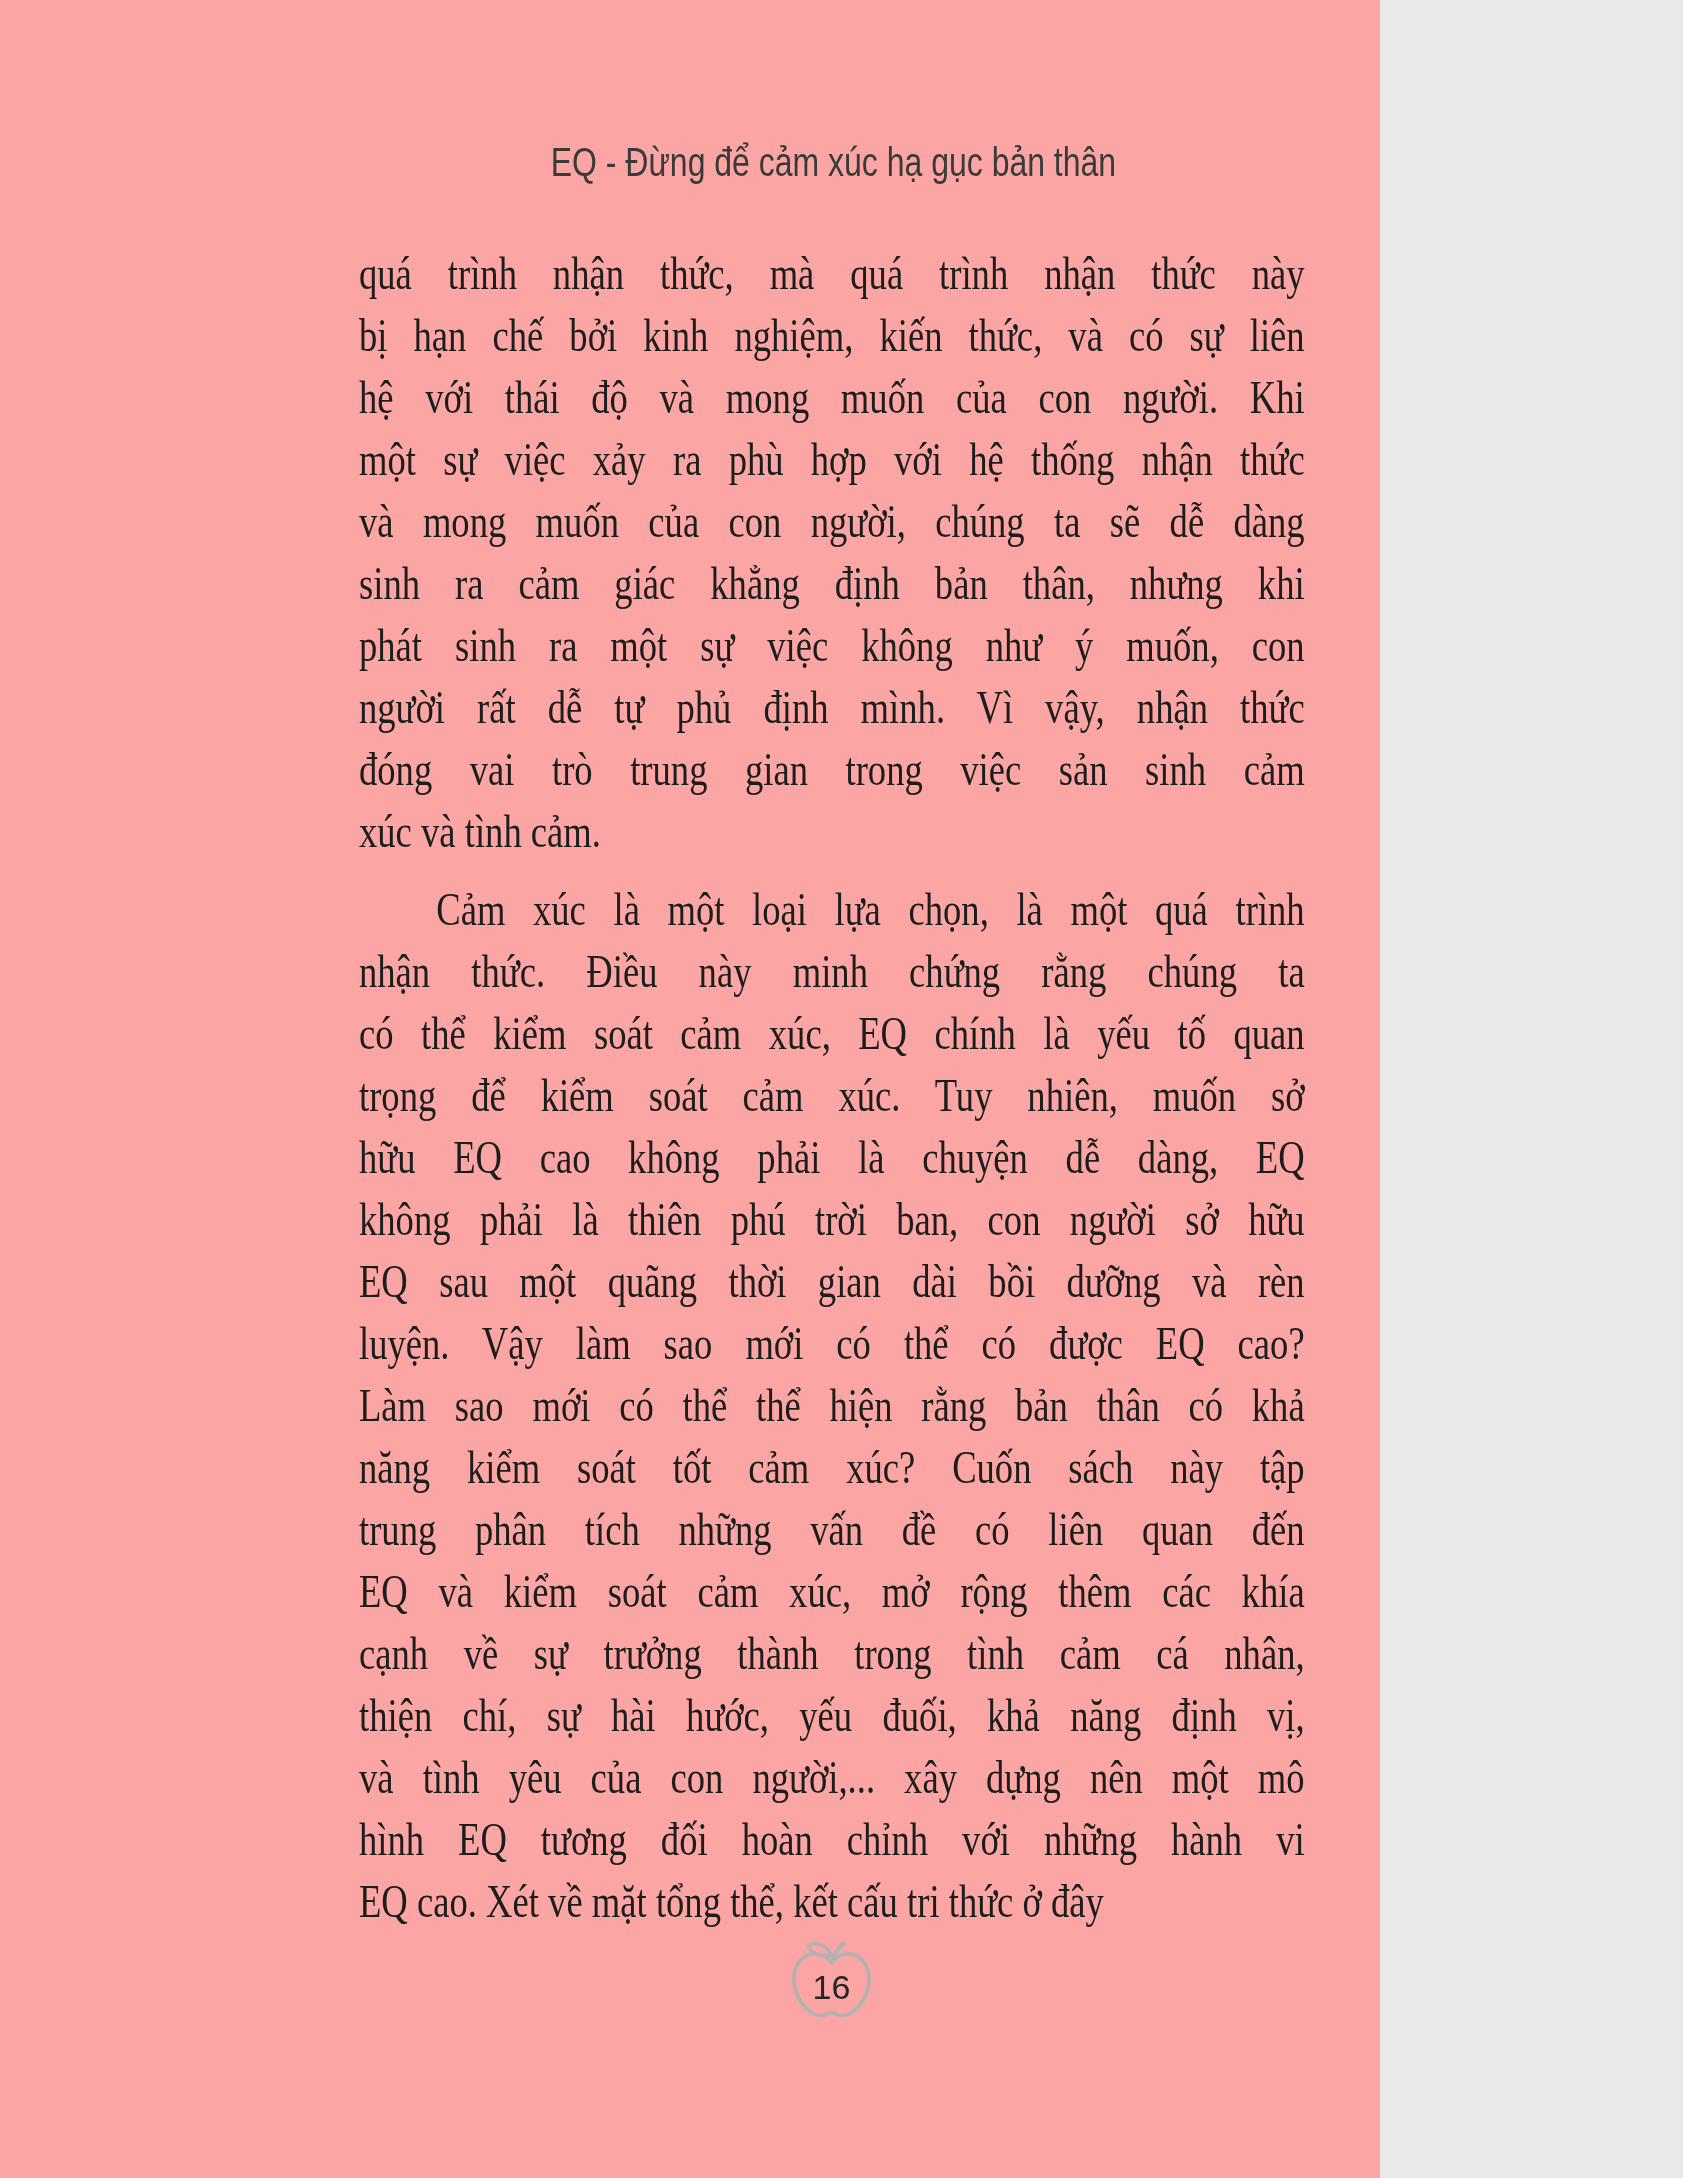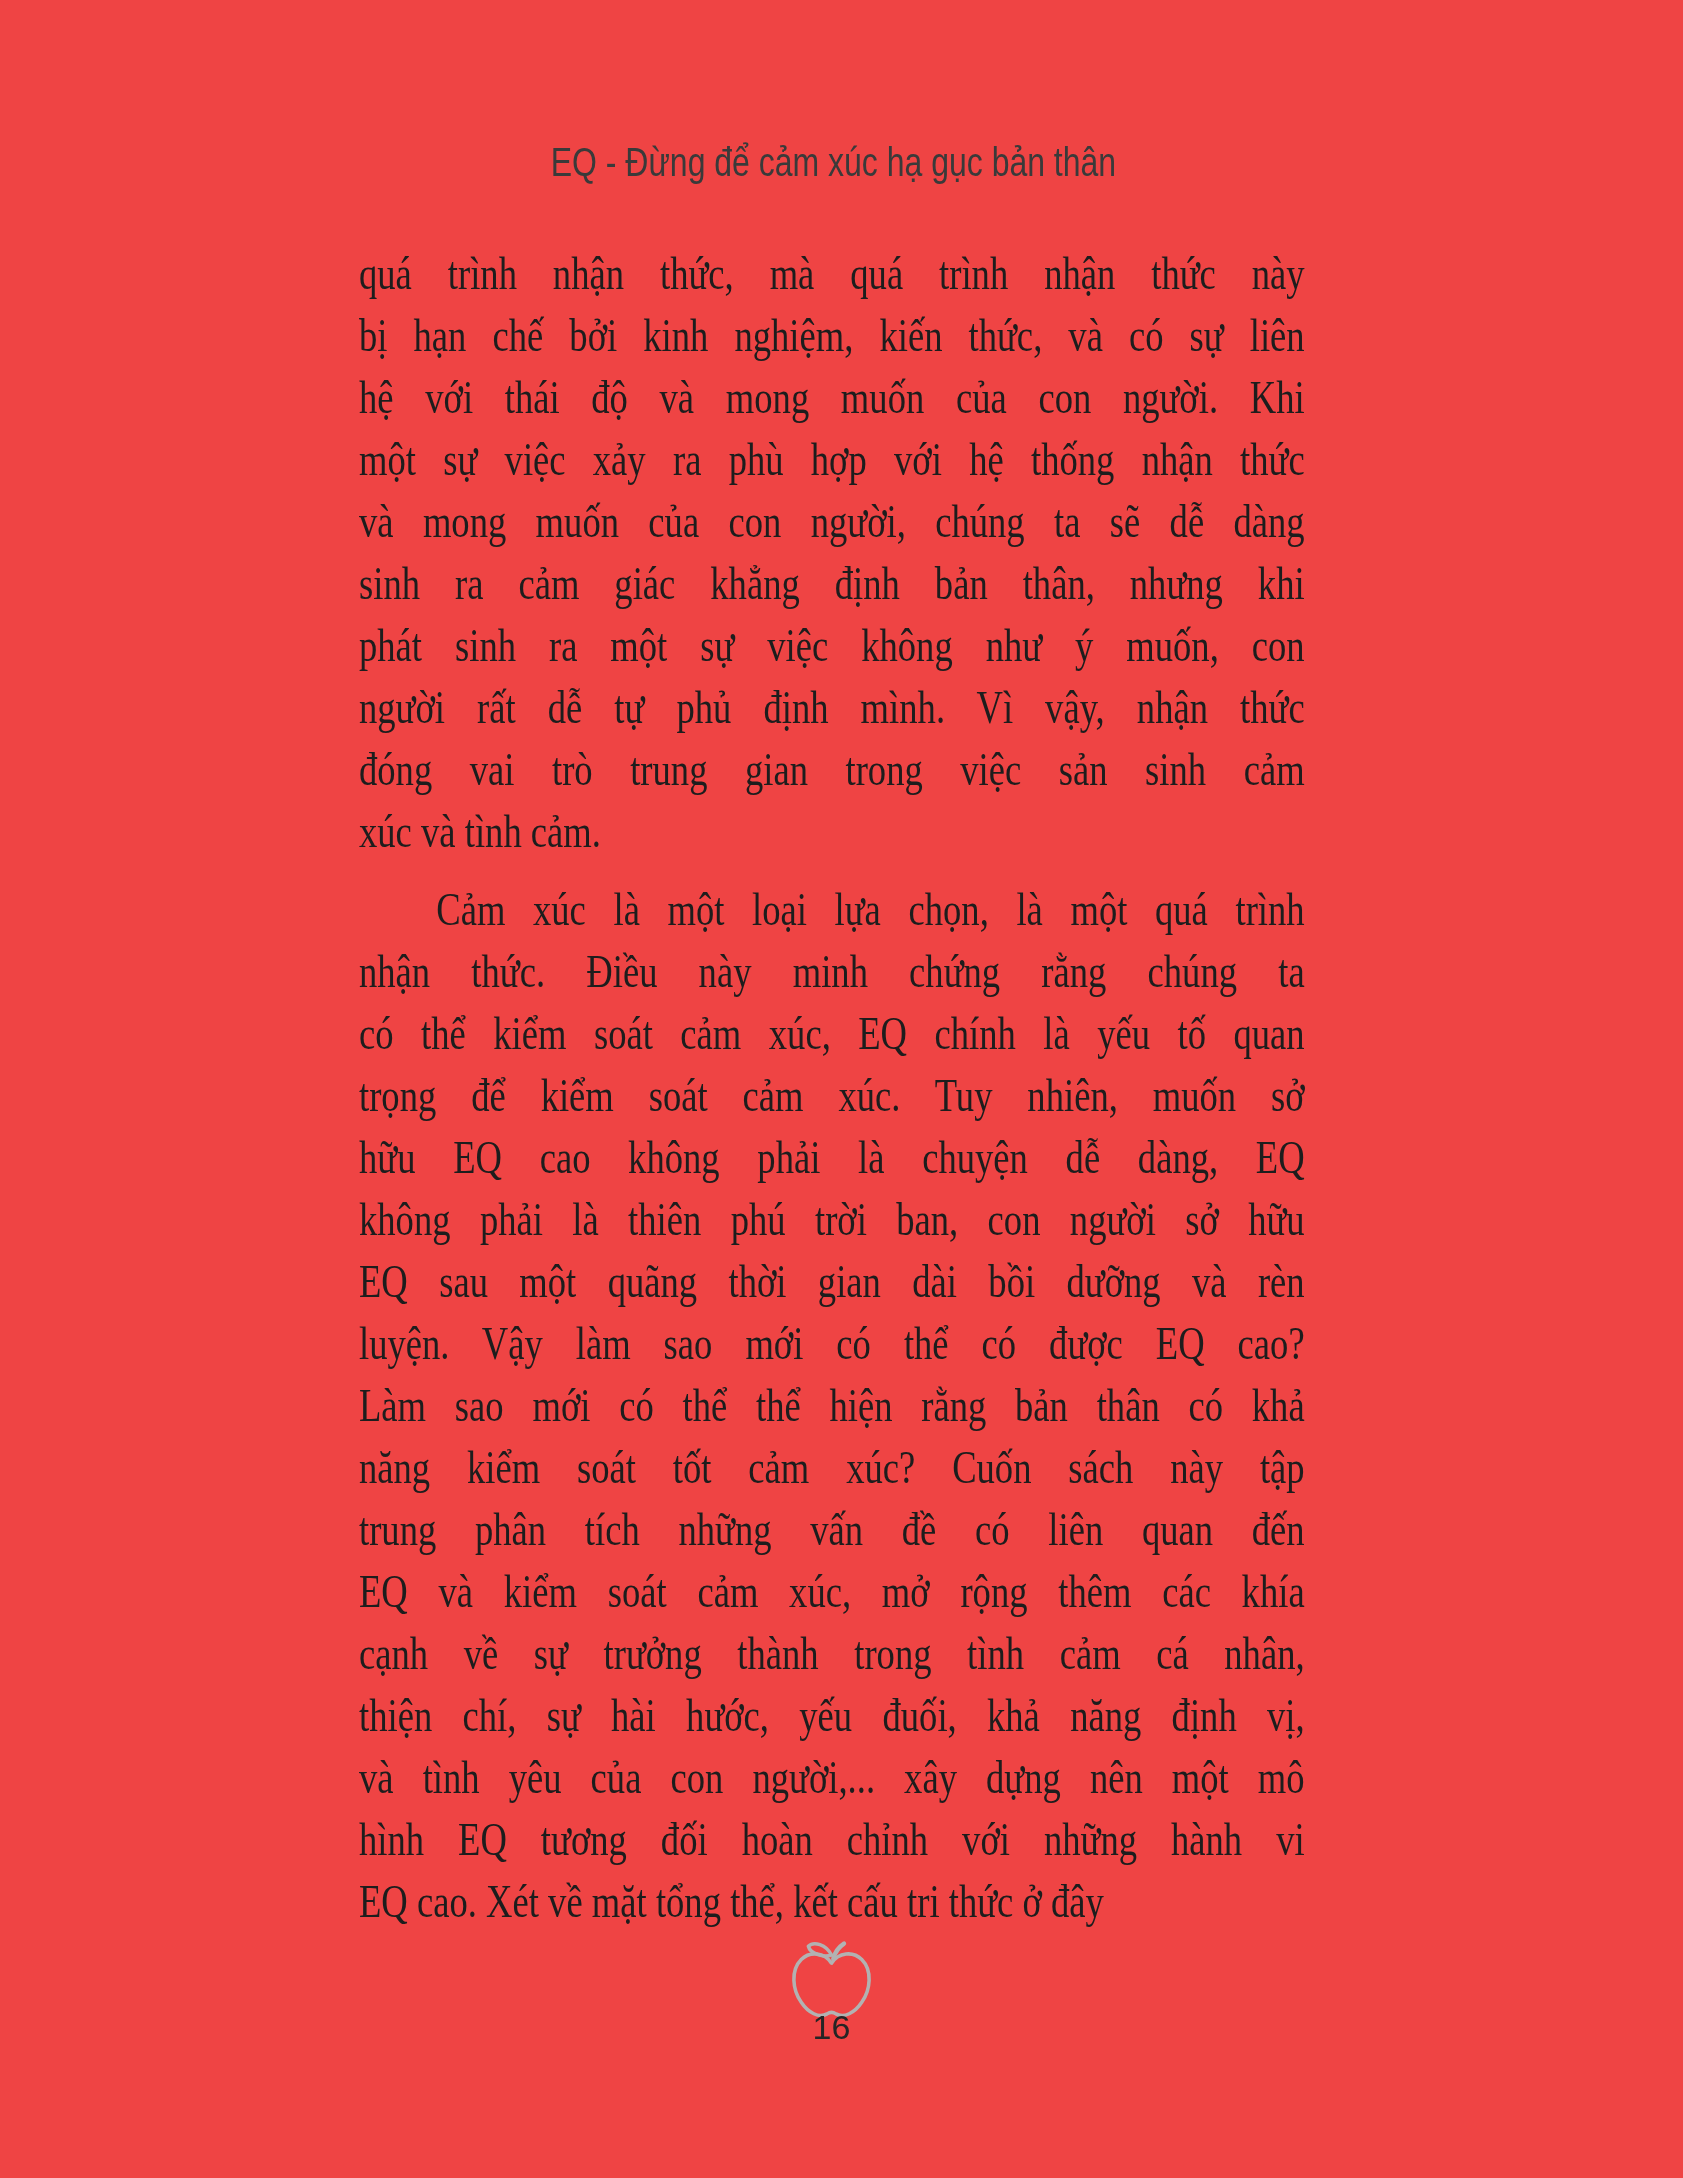--- a/index.html
+++ b/index.html
@@ -1,19 +1,19 @@
 <!DOCTYPE html>
 <html><head>
 <meta charset="utf-8">
 <style>
   html,body{margin:0;padding:0;background:#e9e9e9;}
   .page{
     position:relative;
-    width:1683px;height:2178px;
-    background:#ef4444;
+    width:1380px;height:2178px;
+    background:#fca5a5;
     overflow:hidden;
     font-family:"Liberation Serif", serif;
   }
   .running-header{
     position:absolute;
     left:361px;top:139px;width:945px;
     text-align:center;
     color:#3a3a3a;
   }
   .running-header .hdr-inner{
@@ -53,21 +53,20 @@
   }
   .apple-badge svg{display:block;width:100%;height:100%;}
   .page-number{
     position:absolute;
     left:787px;top:1968px;
     width:89px;
     text-align:center;
     font-family:"Liberation Sans", sans-serif;
     font-size:34px;
     color:#252525;
-    margin-top:40px;
   }
 </style>
 </head>
 <body>
 
 <div class="page">
 
   <div class="running-header">
     <span class="hdr-inner">EQ - Đừng để cảm xúc hạ gục bản thân</span>
   </div>

